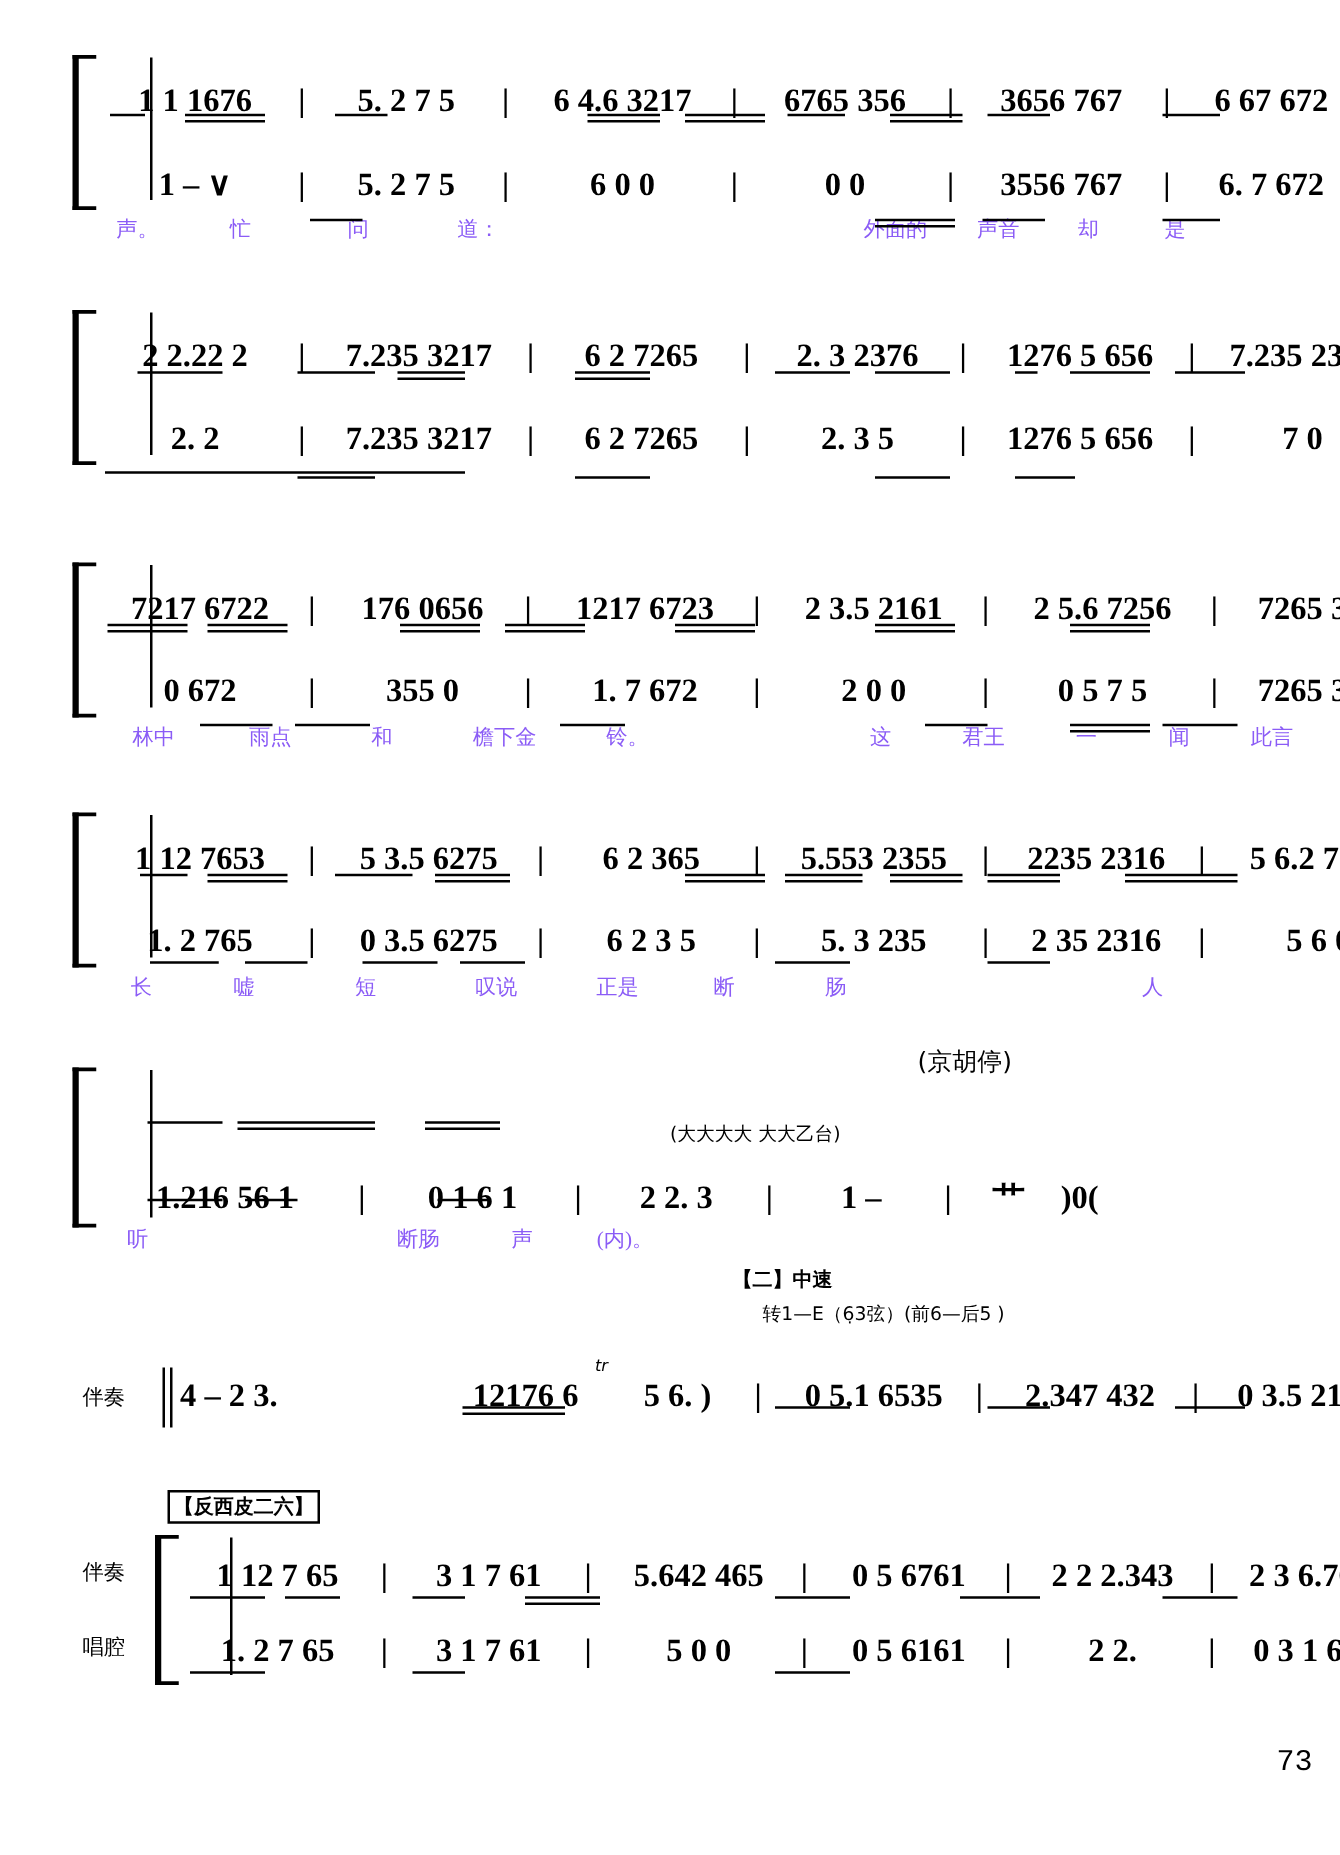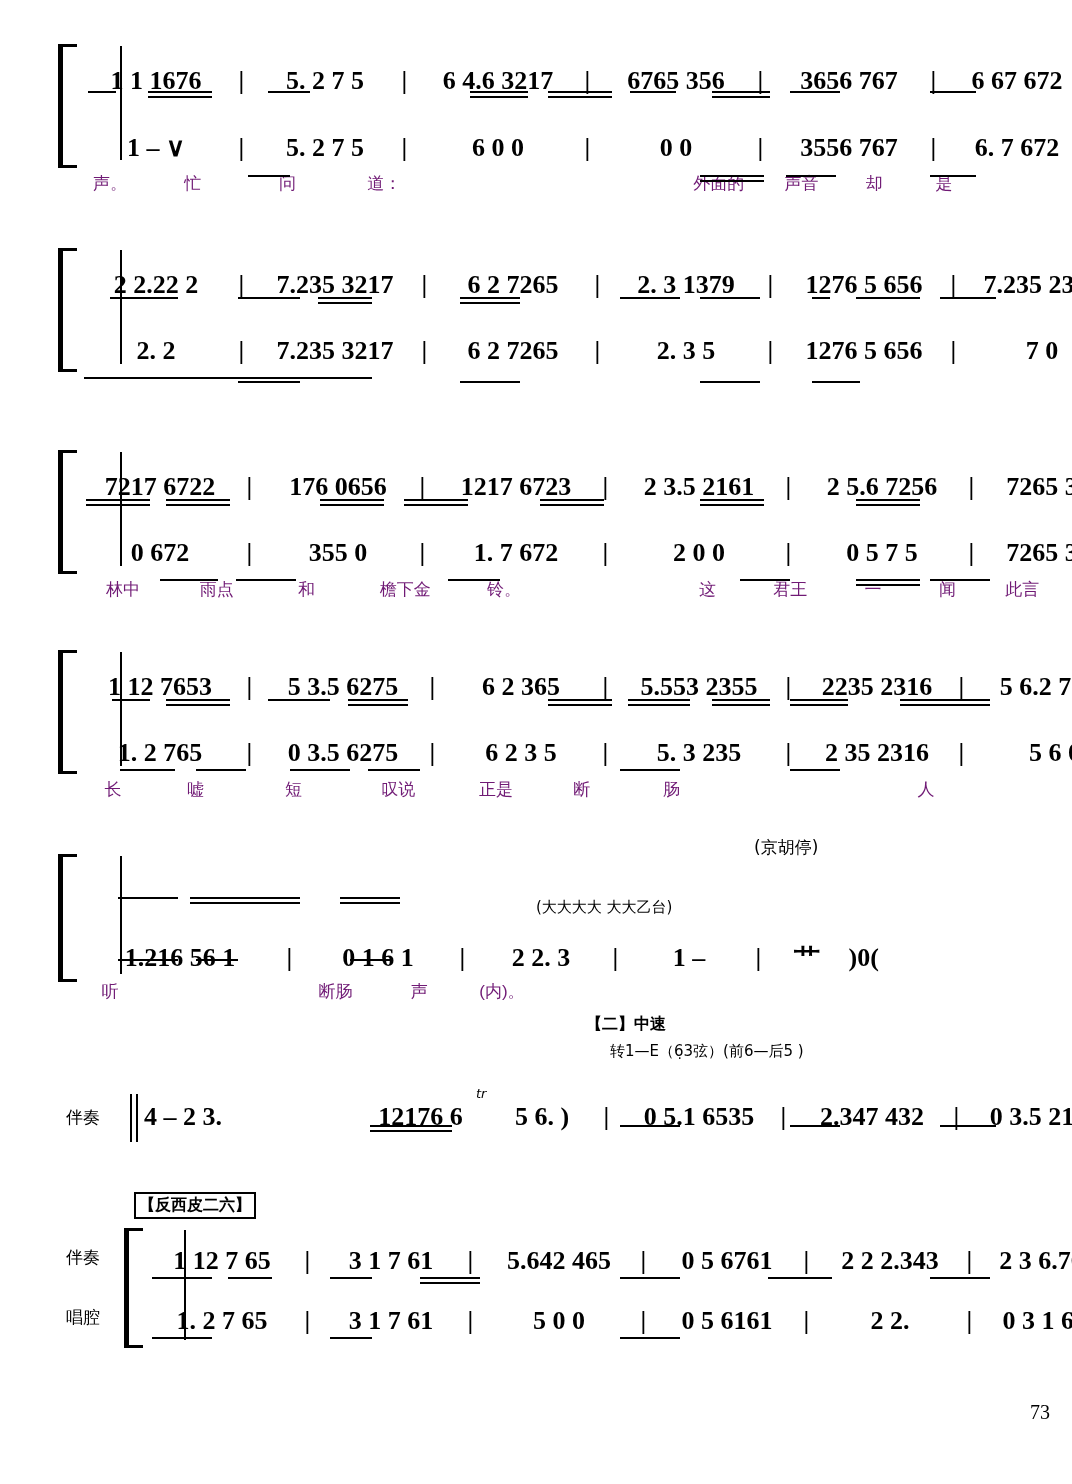--- a/index.html
+++ b/index.html
@@ -28,45 +28,45 @@
     position:absolute;left:0;right:0;
     white-space:nowrap;
     font-family:"Liberation Serif", serif;
     font-size:26px;
     font-weight:bold;
     letter-spacing:0px;
   }
   .lyric-row{
     position:absolute;left:0;right:0;
     white-space:nowrap;
-    font-family:Liberation Sans, sans-serif;
+    font-family:Liberation Serif, serif;
     font-size:17px;
-    color:#701a75;
+    color:#8b5cf6;
   }
   .cell{display:inline-block;text-align:center;}
   .lab{
     position:absolute;
     font-family:"DejaVu Sans", sans-serif;
     font-size:17px;
   }
   .tag{
     position:absolute;
     font-family:"DejaVu Sans", sans-serif;
     font-size:16px;
     font-weight:bold;
   }
   .smalltag{
     position:absolute;
     font-family:"DejaVu Sans", sans-serif;
     font-size:13px;
   }
   .pagenum{
     position:absolute;right:22px;bottom:60px;
-    font-family:Liberation Serif, serif;
-    font-size:20px;
+    font-family:Liberation Mono, monospace;
+    font-size:24px;
   }
   .boxtag{
     position:absolute;
     font-family:"DejaVu Sans", sans-serif;
     font-size:16px;font-weight:bold;
     border:2px solid #000;padding:1px 3px;
   }
   
   svg.deco{position:absolute;left:0;top:0;pointer-events:none;}
 </style>
@@ -126,21 +126,21 @@
     <div class="brace" style="height:118px;"></div>
     <div class="barline" style="left:62px;top:2px;height:114px;"></div>
 
     <div class="note-row" style="top:22px;left:22px;">
       <span class="cell" style="width:152px">2 2.22 2</span>
       <span style="display:inline-block;width:10px">|</span>
       <span class="cell" style="width:160px">7.235 3217</span>
       <span style="display:inline-block;width:10px">|</span>
       <span class="cell" style="width:150px">6 2  7265</span>
       <span style="display:inline-block;width:10px">|</span>
-      <span class="cell" style="width:150px">2. 3 1379</span>
+      <span class="cell" style="width:150px">2. 3 2376</span>
       <span style="display:inline-block;width:10px">|</span>
       <span class="cell" style="width:160px">1276 5 656</span>
       <span style="display:inline-block;width:10px">|</span>
       <span class="cell" style="width:150px">7.235 2356</span>
       
     </div>
 
     <div class="note-row" style="top:88px;left:22px;">
       <span class="cell" style="width:152px">2.      2</span>
       <span style="display:inline-block;width:10px">|</span>
@@ -251,21 +251,21 @@
       <span class="cell" style="width:90px">肠</span>
       <span class="cell" style="width:170px"></span>
       <span class="cell" style="width:60px">人</span>
     </div>
   </div>
 
   <div class="system" style="position:absolute;left:58px;top:840px;width:960px;height:170px;">
     <div class="brace" style="height:122px;top:14px;"></div>
     <div class="barline" style="left:62px;top:16px;height:118px;"></div>
 
-    <div class="smalltag" style="left:696px;top:-4px;font-size:17px;">(京胡停)</div>
+    <div class="smalltag" style="left:676px;top:-4px;font-size:20px;">(京胡停)</div>
 
 
     <div class="smalltag" style="left:478px;top:58px;font-size:15px;width:190px;line-height:18px;">(大大大大 大大乙台)</div>
 
     <div class="note-row" style="top:100px;left:22px;">
       <span class="cell" style="width:200px">1.216 56 1</span>
       <span style="display:inline-block;width:10px">|</span>
       <span class="cell" style="width:150px">0 1   6 1</span>
       <span style="display:inline-block;width:10px">|</span>
       <span class="cell" style="width:130px">2   2. 3</span>

